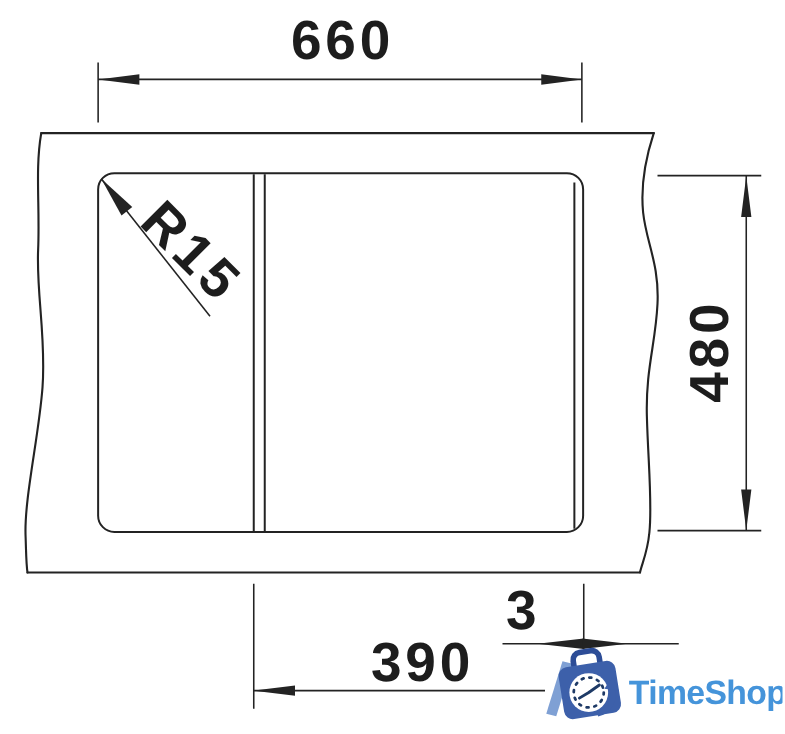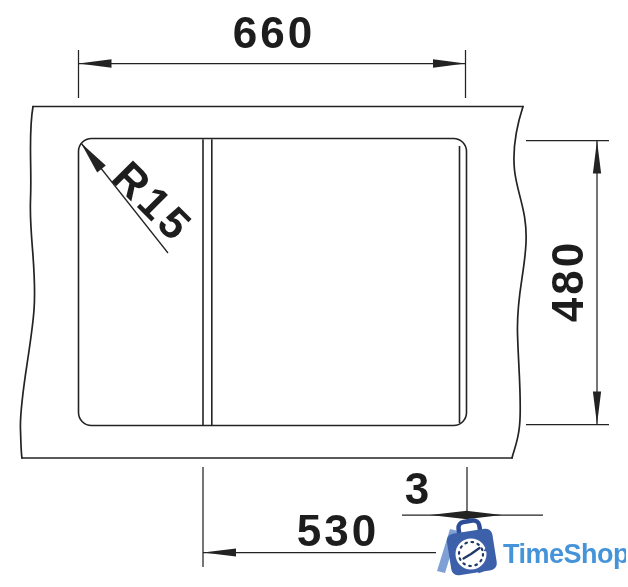--- a/index.html
+++ b/index.html
@@ -60,21 +60,21 @@
       <polygon points="597,424.5 592.9,391.5 601.1,391.5"></polygon>
       <polygon points="203,552.5 236,548.4 236,556.6"></polygon>
       <polygon points="430,515 467,510.8 467,519.2"></polygon>
       <polygon points="502,515 466,510.8 466,519.2"></polygon>
       <polygon points="81,143 97.2,172.4 105.8,165.6"></polygon>
     </g>
   </svg>
 
   <div class="dim dim-660">660</div>
   <div class="dim dim-480">480</div>
-  <div class="dim dim-450">530</div>
+  <div class="dim dim-450">390</div>
   <div class="dim dim-3">3</div>
   <div class="dim dim-r15">R15</div>
 
   <svg class="logo-svg" width="200" height="68" viewBox="0 0 200 68">
     <polygon points="24,12 32,14 19,56 11,54" fill="#7fa0d4"></polygon>
     <g transform="rotate(-9 46 36)">
       <rect x="36.5" y="4" width="21" height="17" rx="6" fill="none" stroke-width="4.5" stroke="#2d4d97"></rect>
       <rect x="23" y="14" width="46" height="42" rx="7" fill="#3d60aa"></rect>
     </g>
     <circle cx="45" cy="37" r="15.5" fill="#ffffff"></circle>

